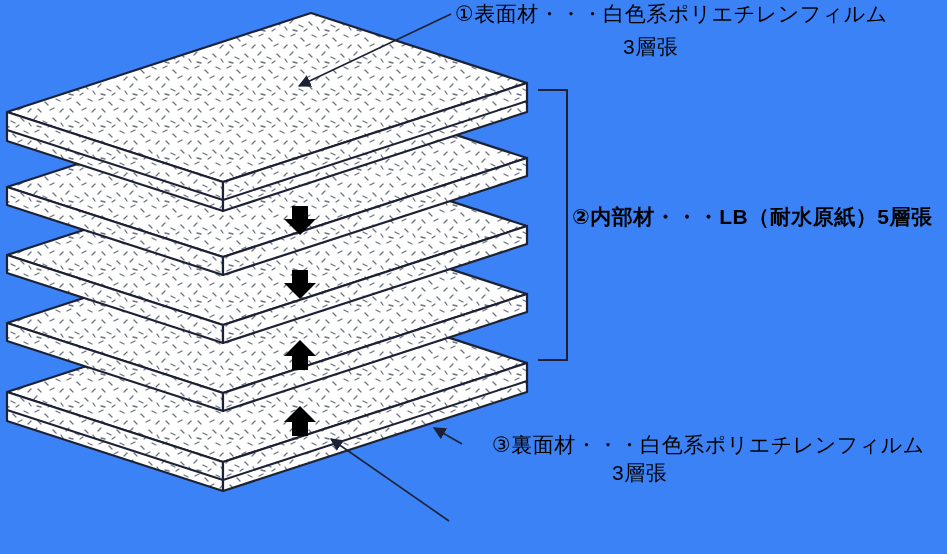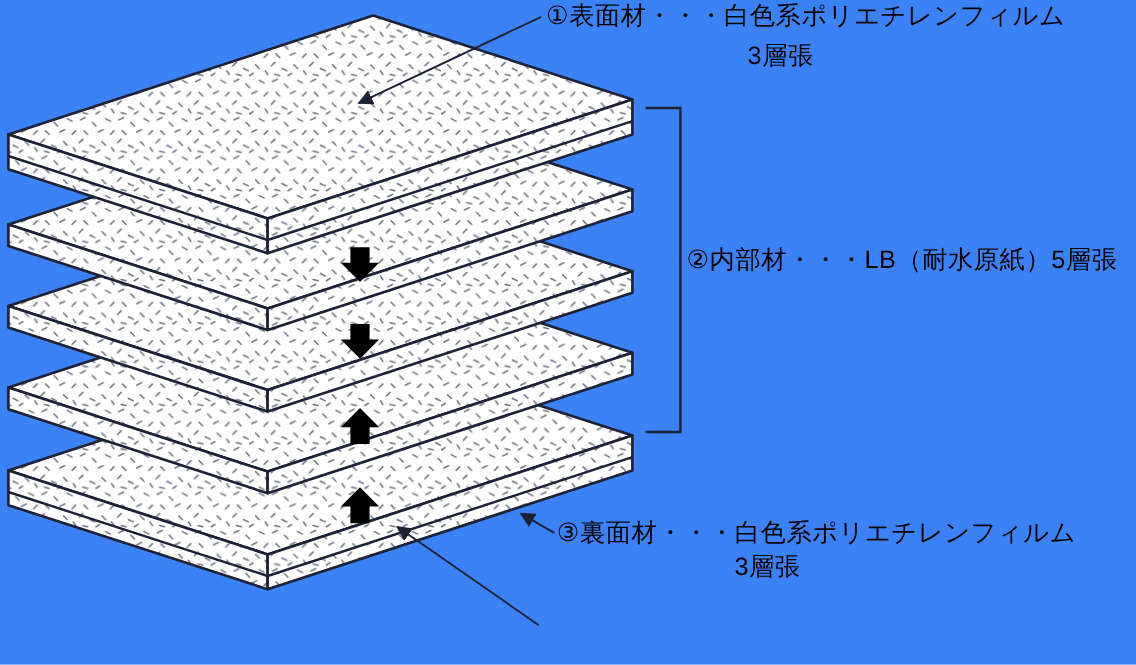--- a/index.html
+++ b/index.html
@@ -15,22 +15,22 @@
   .lbl {
     position: absolute;
     font-size: 21px;
     line-height: 1.15;
     letter-spacing: 0.5px;
     color: #000000;
     white-space: nowrap;
   }
   .l1a { left: 455px; top: 2px; }
   .l1b { left: 623px; top: 35px; }
-  .l2  { left: 572px; top: 205px; }
-  .l3a { left: 464px; top: 433px; }
+  .l2  { left: 572px; top: 205px; font-weight: bold; }
+  .l3a { left: 492px; top: 433px; }
   .l3b { left: 612px; top: 461px; }
   .l4  { left: 449px; top: 507px; }
 </style>
 </head>
 <body>
 
 <div class="stage">
 
   <svg width="947" height="554" viewBox="0 0 947 554">
     <defs>

